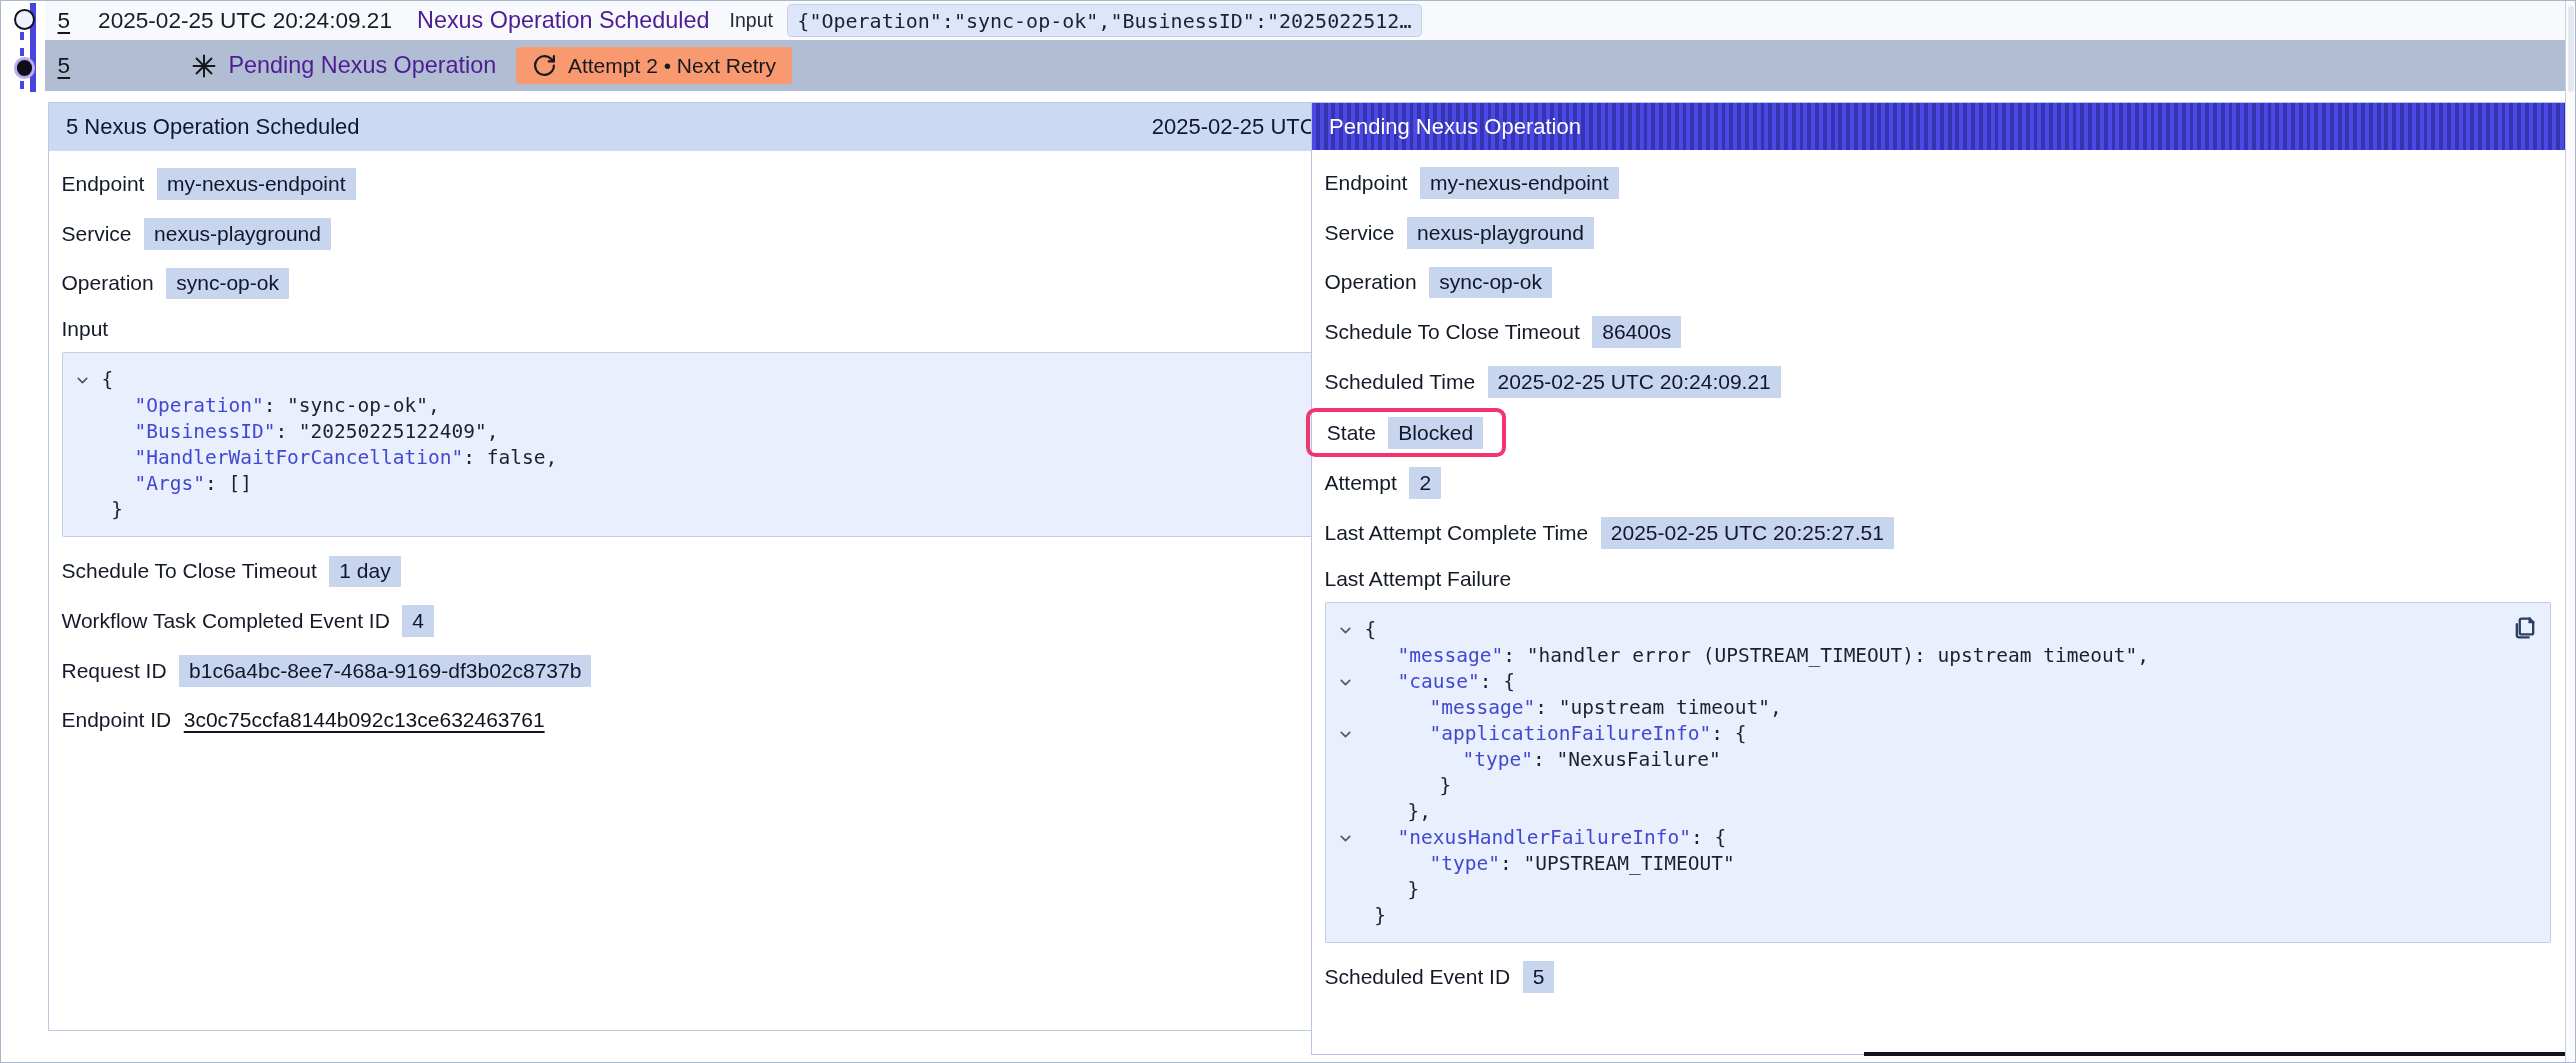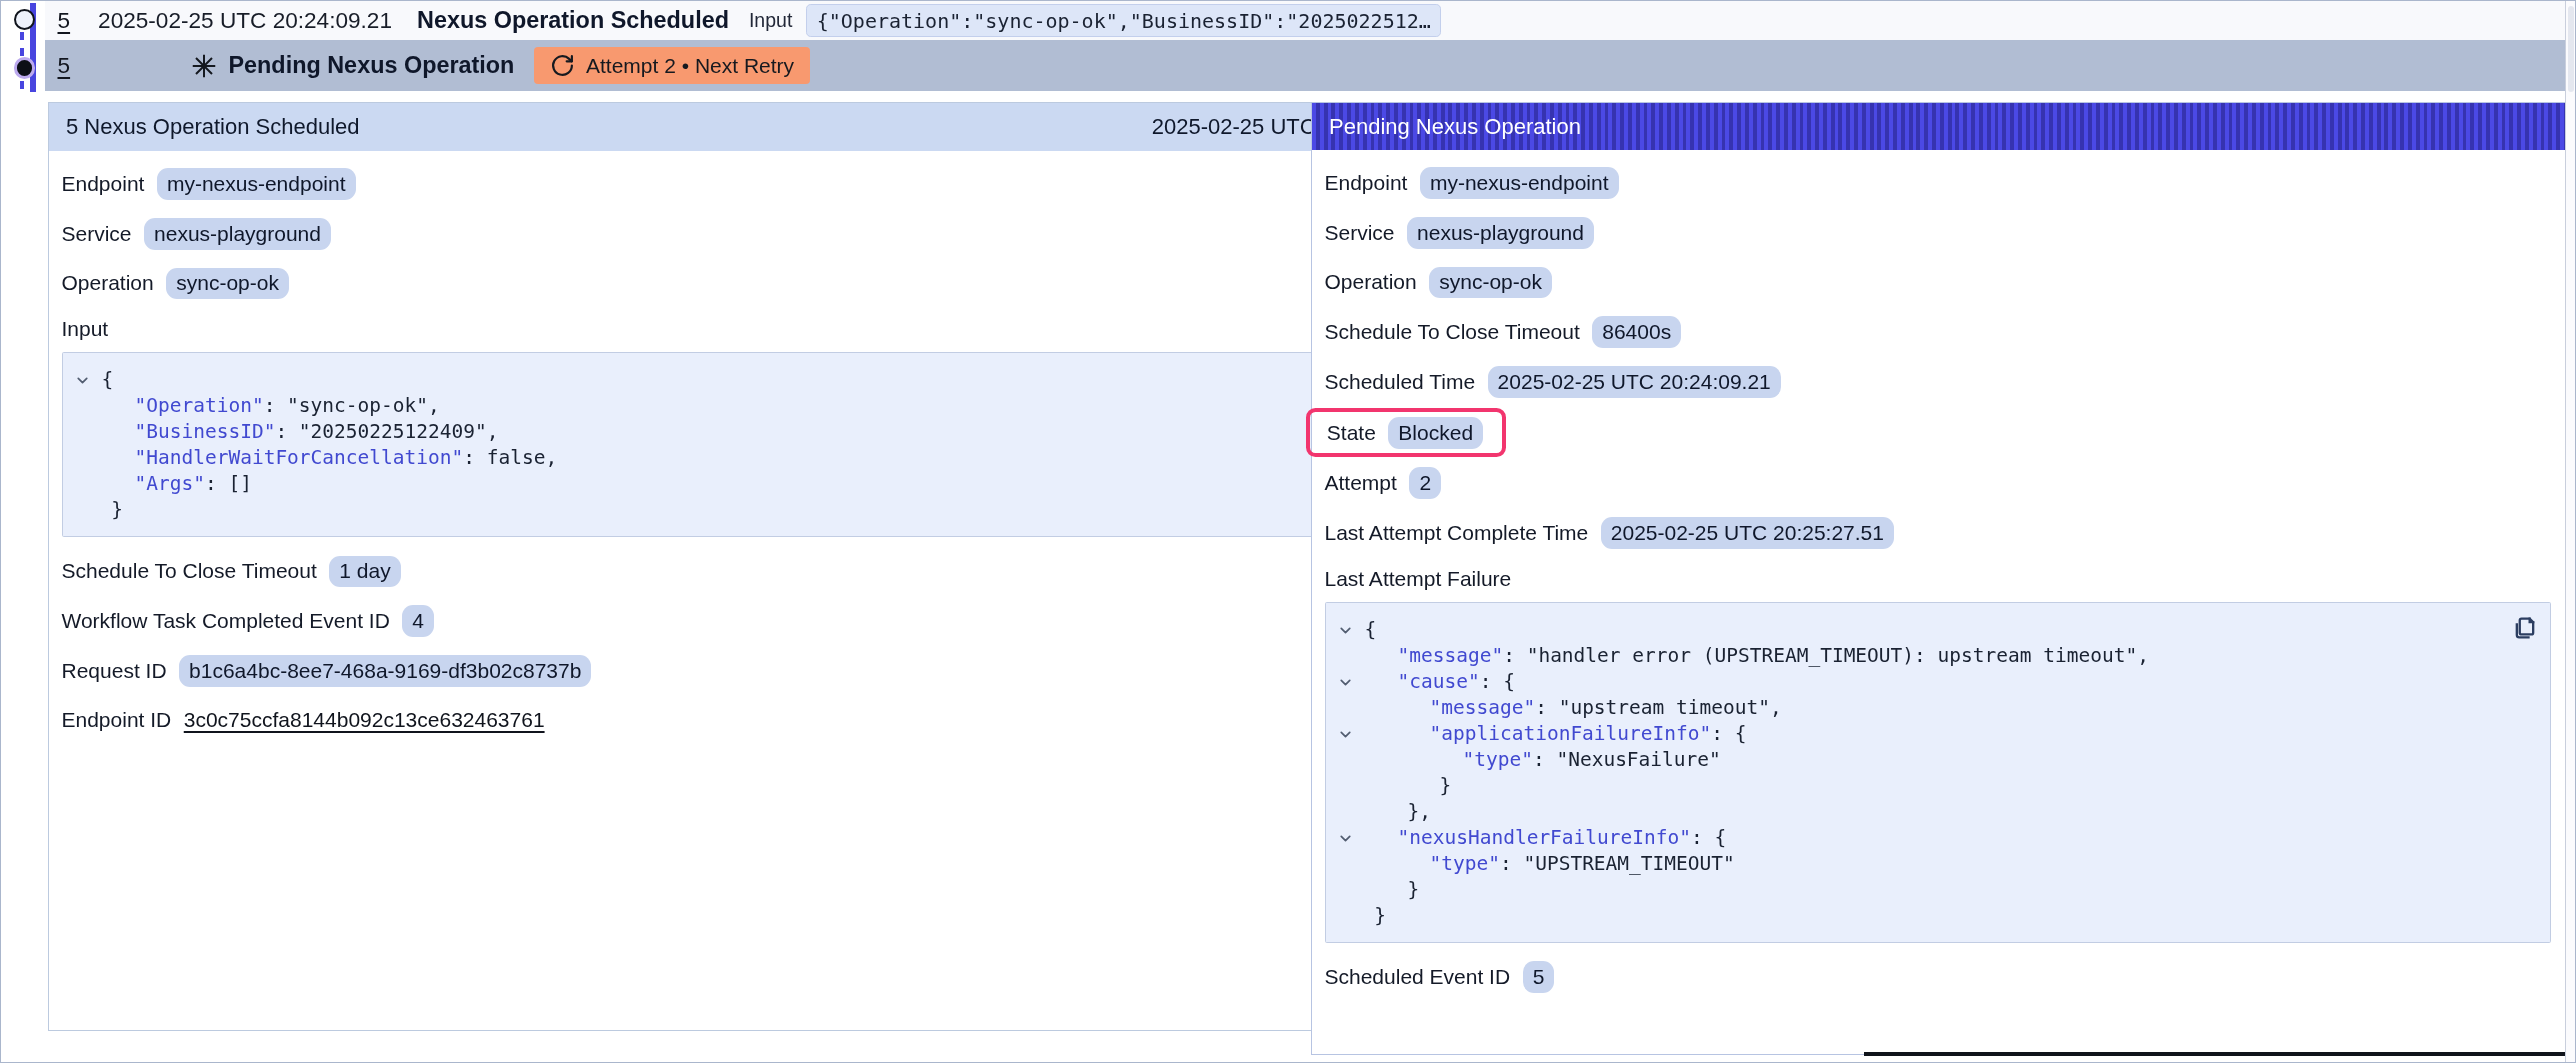--- a/index.html
+++ b/index.html
@@ -16,21 +16,21 @@
     background:#eef2fb;border:2.3px solid #10141c;z-index:2;}
   .tl-node-current{position:absolute;left:12.5px;top:56px;width:15.6px;height:15.6px;border-radius:50%;
     background:#0c0f16;border:3.1px solid #bcaaee;z-index:2;}
 
   
   .ev-row{position:absolute;left:44px;right:7.8px;display:flex;align-items:center;}
   .ev-row1{top:0;height:39px;background:#f8f9fc;}
   .ev-row2{top:39px;height:51px;background:#b1bdd3;}
   .ev-id{margin-left:12.5px;font-size:22.6px;color:#12161f;text-decoration:underline;text-underline-offset:3.9px;cursor:pointer;}
   .ev-time{margin-left:28px;font-size:22.6px;color:#181d28;white-space:nowrap;}
-  .ev-title{margin-left:25px;font-size:23.4px;font-weight:700;color:#0f172a;white-space:nowrap;}
+  .ev-title{margin-left:25px;font-size:23.4px;font-weight:400;color:#4c1d95;white-space:nowrap;}
   .ev-detail-label{margin-left:20px;font-size:19.5px;color:#222838;}
   .ev-preview{margin-left:14px;font-family:"DejaVu Sans Mono",monospace;font-size:20px;color:#1a2232;
     background:#dde6f8;border:0.8px solid #c3cfec;border-radius:4.7px;padding:3.1px 9.4px;white-space:nowrap;
     max-width:748px;overflow:hidden;}
   .nexus-ast{margin-left:119px;width:30px;height:30px;flex:none;}
   .ev-row2 .ev-title{margin-left:9.4px;}
   .retry-badge{margin-left:20px;display:inline-flex;align-items:center;gap:11px;background:#f8996f;
     border-radius:4px;padding:6.2px 15.6px;font-size:21px;color:#16191f;white-space:nowrap;}
 
   
@@ -38,21 +38,21 @@
   .panel-left{left:47px;width:1408px;height:929px;border:1.6px solid #bccadf;}
   .panel-right{left:1310px;width:1255px;height:953px;border:1.6px solid #b7c4e2;}
   .ph-left{height:48px;background:#cbd9f2;display:flex;justify-content:space-between;align-items:center;
     padding:0 17px;font-size:22px;font-weight:500;color:#0f182b;}
   .ph-right{height:47px;background:repeating-linear-gradient(90deg,#4b49e5 0 3.9px,#3633b0 3.9px 7.8px);
     display:flex;align-items:center;padding:0 17px;font-size:22px;font-weight:500;color:#ffffff;}
   .panel-body{padding:17px 14px 0 12.5px;}
 
   .field-row{display:flex;align-items:center;margin-bottom:18px;min-height:30px;font-size:21px;}
   .field-label{margin-right:12.5px;color:#141a28;white-space:nowrap;}
-  .badge{background:#c8d5ef;border-radius:11px;padding:3.9px 10px;color:#0f172a;white-space:nowrap;}
+  .badge{background:#c8d5ef;border-radius:0;padding:3.9px 10px;color:#0f172a;white-space:nowrap;}
   .id-link{color:#10141d;text-decoration:underline;text-underline-offset:3.9px;cursor:pointer;font-size:21px;}
   .hl-row{overflow:visible;}
   .hl-box{display:inline-flex;align-items:center;border:4.7px solid #f2356e;border-radius:9.4px;
     padding:4.7px 18.7px 4.7px 17px;margin:-7.8px 0 -7.8px -18.7px;background:transparent;}
 
   .field-block{margin-bottom:18.7px;}
   .field-block > .field-label{display:block;margin-bottom:11px;font-size:21px;}
   .code-block{position:relative;background:#e9effc;border:1.6px solid #c2cde3;border-radius:1.6px;
     padding:14px 55px 12.5px 11px;font-family:"DejaVu Sans Mono",monospace;font-size:19.5px;line-height:26px;color:#1a2232;}
   .code-line{display:flex;white-space:pre;}

